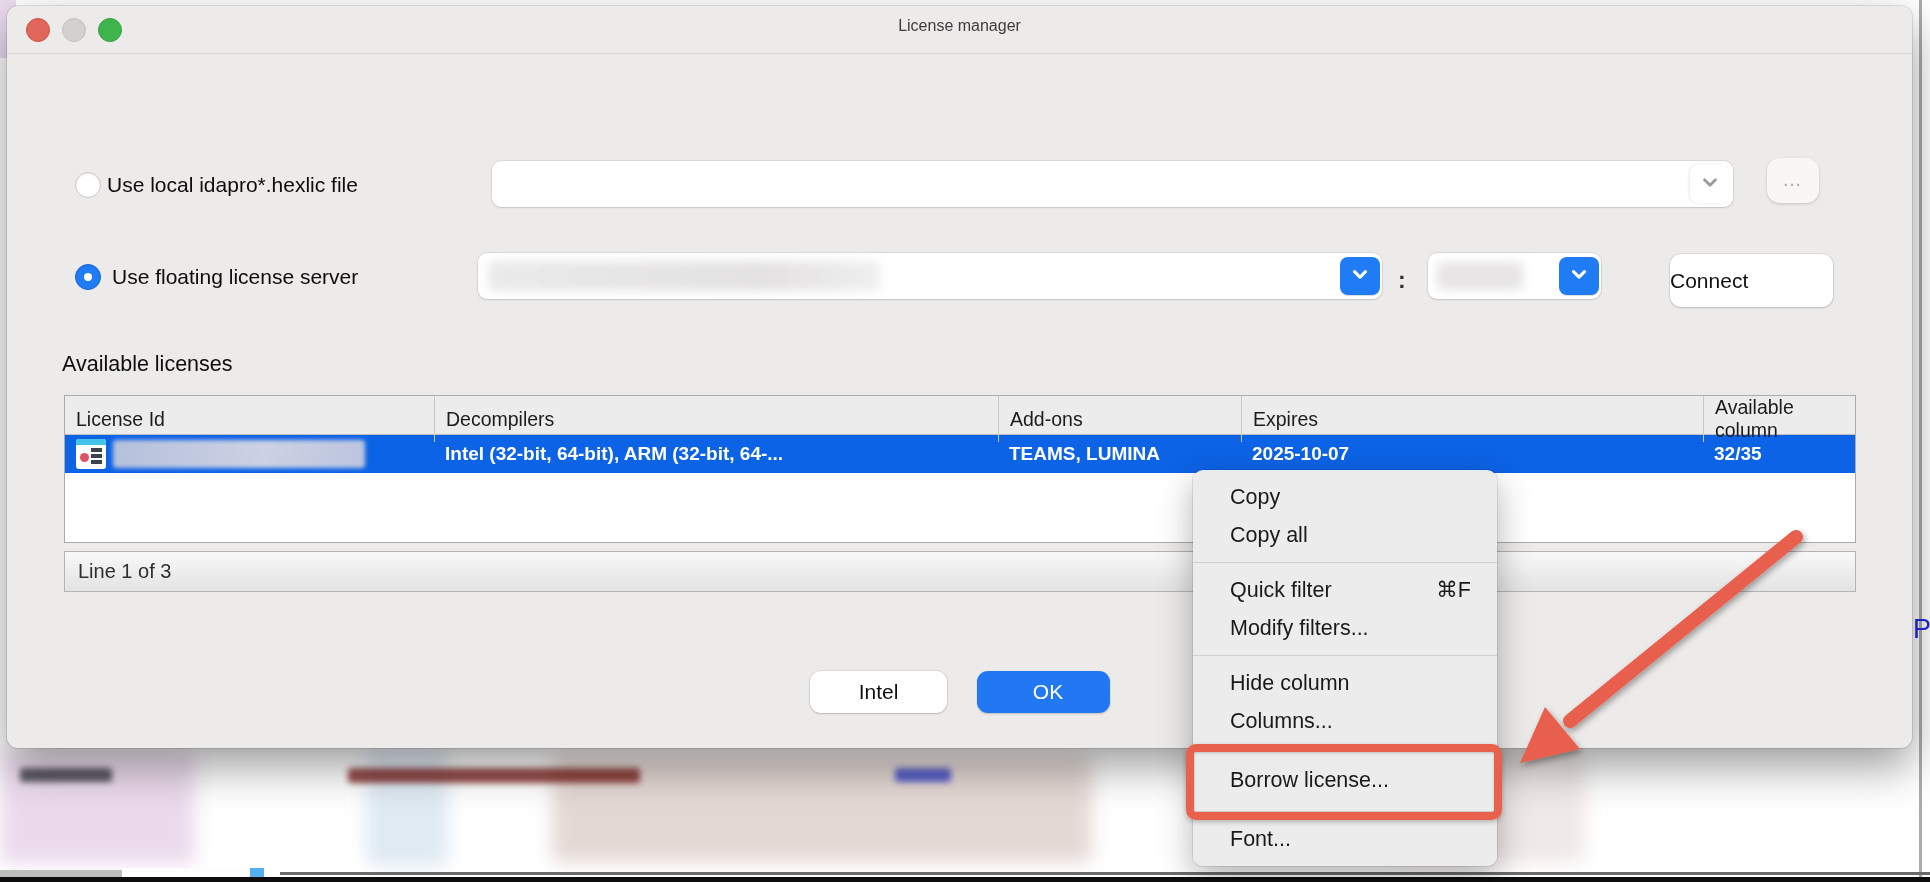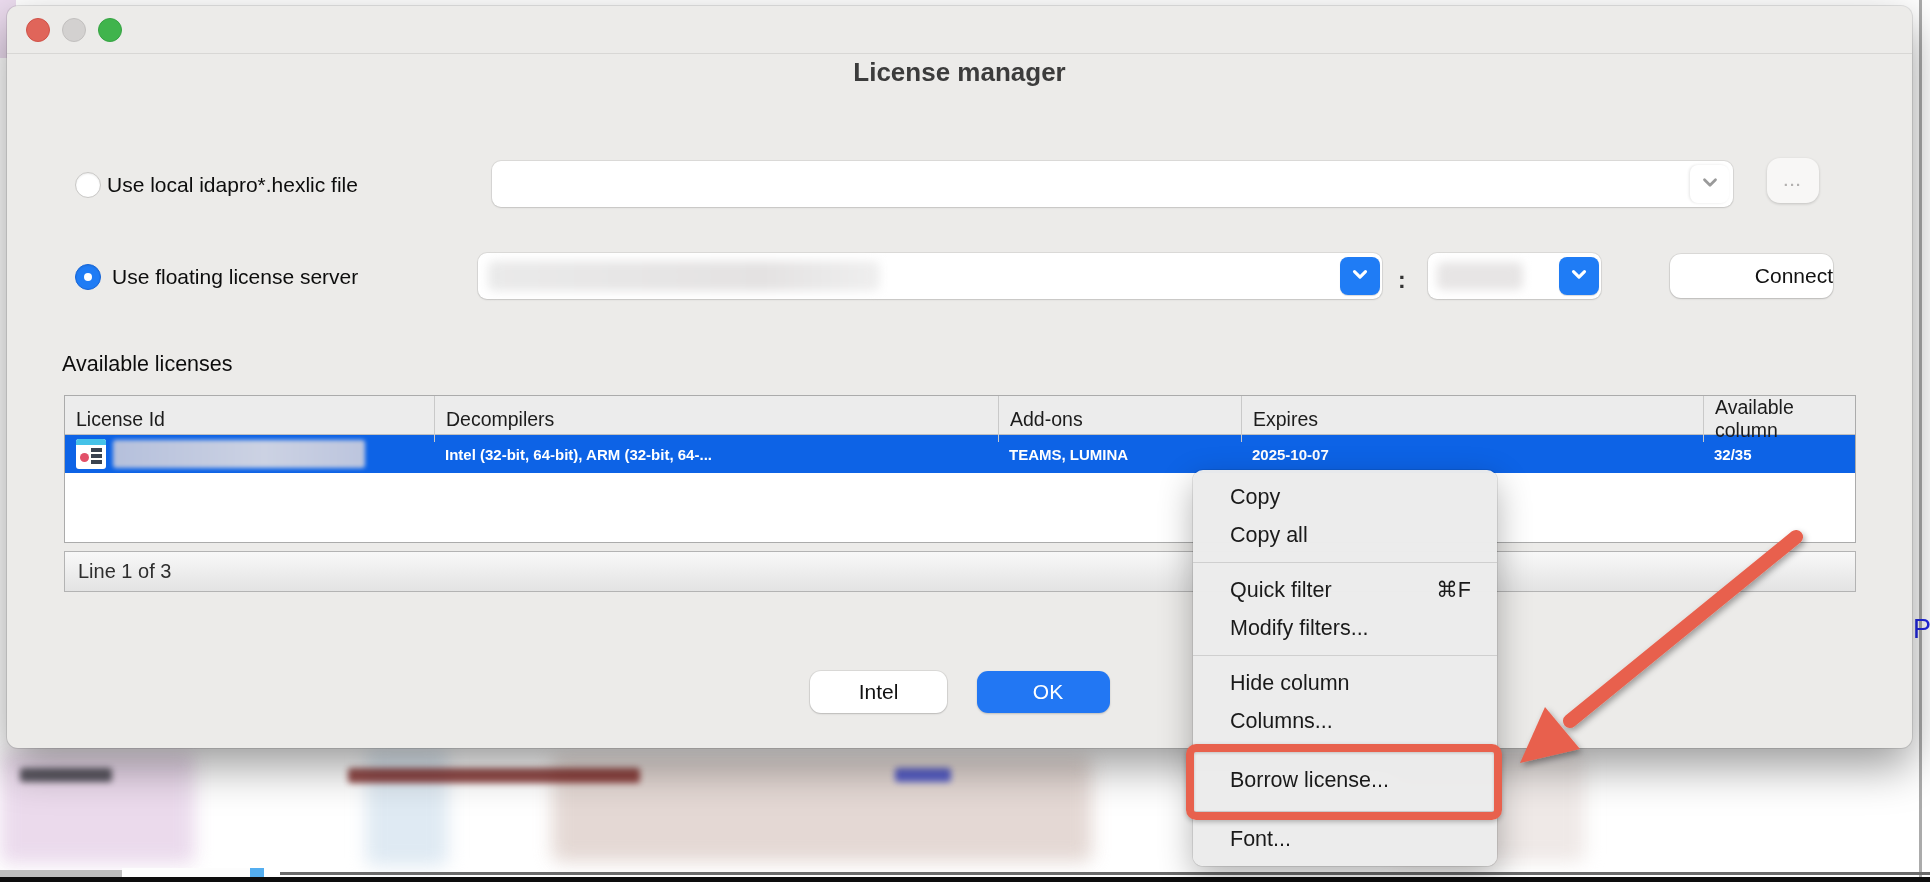--- a/index.html
+++ b/index.html
@@ -37,21 +37,21 @@
 
   
   .dialog{
     position:absolute;left:7px;top:6px;width:1905px;height:742px;z-index:2;
     background:#ecebe9;border-radius:11px;
     box-shadow:0 18px 45px rgba(0,0,0,.40),0 0 0 1px rgba(0,0,0,.10);
   }
   .titlebar{position:absolute;left:0;top:0;width:100%;height:48px;
     border-bottom:1px solid #d8d7d5;border-radius:11px 11px 0 0;}
   .title{position:absolute;left:0;right:0;top:11px;text-align:center;
-    font-size:26px;font-weight:bold;color:#3c3c3c;margin-top:40px;}
+    font-size:16px;font-weight:normal;color:#3c3c3c;}
   .light{position:absolute;top:12px;width:24px;height:24px;border-radius:50%;}
   .light.red{left:19px;background:#e0655a;border:1px solid #d05248;}
   .light.gray{left:55px;background:#d3d1d0;border:1px solid #c2c0bf;}
   .light.green{left:91px;background:#40b44c;border:1px solid #35a342;}
 
   
   .radio{position:absolute;width:26px;height:26px;border-radius:50%;background:#ffffff;
     border:1px solid #c8c7c5;box-shadow:inset 0 1px 2px rgba(0,0,0,.08);}
   .radio.selected{background:var(--accent-blue);border:1px solid #1664d6;}
   .radio.selected::after{content:"";position:absolute;left:8px;top:8px;width:8px;height:8px;
@@ -61,35 +61,35 @@
     box-shadow:0 0 0 1px rgba(0,0,0,.07),0 1px 2px rgba(0,0,0,.10);border:none;outline:none;
     font-size:20px;padding:0 12px;color:#111;}
   .chev-btn{position:absolute;border-radius:8px;display:flex;align-items:center;justify-content:center;}
   .chev-white{background:#fff;box-shadow:-1px 0 3px rgba(0,0,0,.10);}
   .chev-blue{background:var(--accent-blue);box-shadow:0 1px 1px rgba(0,0,0,.15);}
   .blurval{position:absolute;filter:blur(5px);border-radius:6px;}
   .browse-btn{position:absolute;left:1760px;top:152px;width:52px;height:45px;border-radius:13px;
     background:#f8f7f6;box-shadow:0 1px 3px rgba(0,0,0,.18);color:#b3b1b0;font-size:15px;
     letter-spacing:2px;display:flex;align-items:center;justify-content:center;font-weight:bold;}
   .colon{position:absolute;left:1391px;top:261px;font-size:23px;color:#333;font-weight:bold;}
-  .connect-btn{position:absolute;left:1663px;top:248px;width:163px;height:44px;border-radius:11px;
+  .connect-btn{position:absolute;left:1663px;top:248px;width:163px;height:53px;border-radius:11px;
     background:#fff;box-shadow:0 0 0 1px rgba(0,0,0,.07),0 1px 2px rgba(0,0,0,.15);
-    font-size:21px;color:#111;display:flex;align-items:center;justify-content:flex-end;}
+    font-size:21px;color:#111;display:flex;align-items:center;justify-content:flex-start;}
 
   .section-label{position:absolute;left:55px;top:346px;font-size:21.5px;color:#0d0d0d;}
 
   
   .table{position:absolute;left:57px;top:389px;width:1792px;height:148px;background:#fff;
     border:1px solid #ababab;}
   .thead{display:grid;grid-template-columns:369px 564px 243px 462px 1fr;height:39px;
     background:#ececec;border-bottom:1px solid #bfbfbf;}
   .th{font-size:19.5px;color:#1c1c1c;padding-left:11px;display:flex;align-items:center;}
   .th + .th{border-left:1px solid #c9c9c9;}
   .trow{display:grid;grid-template-columns:369px 564px 243px 462px 1fr;height:38px;
-    background:var(--selection-blue);color:#fff;font-weight:bold;font-size:15px;}
+    background:var(--selection-blue);color:#fff;font-weight:bold;font-size:19px;}
   .td{padding-left:11px;display:flex;align-items:center;white-space:nowrap;overflow:hidden;}
   .lic-icon{position:relative;width:30px;height:30px;background:#fff;border-radius:3px;
     margin-right:7px;flex:0 0 auto;}
   .lic-icon .topbar{position:absolute;left:0;top:0;width:100%;height:6px;background:#45c2e8;
     border-radius:3px 3px 0 0;}
   .lic-icon .dot{position:absolute;left:4px;top:14px;width:9px;height:9px;border-radius:50%;background:#e25068;}
   .lic-icon .ln{position:absolute;left:15px;width:11px;height:4px;background:#3a4350;}
   .lic-blur{width:252px;height:28px;border-radius:3px;filter:blur(2px);
     background:linear-gradient(90deg,#b5c0dc,#ccd2e3 60%,#bcc5de);}
   .status-bar{position:absolute;left:57px;top:545px;width:1792px;height:41px;

